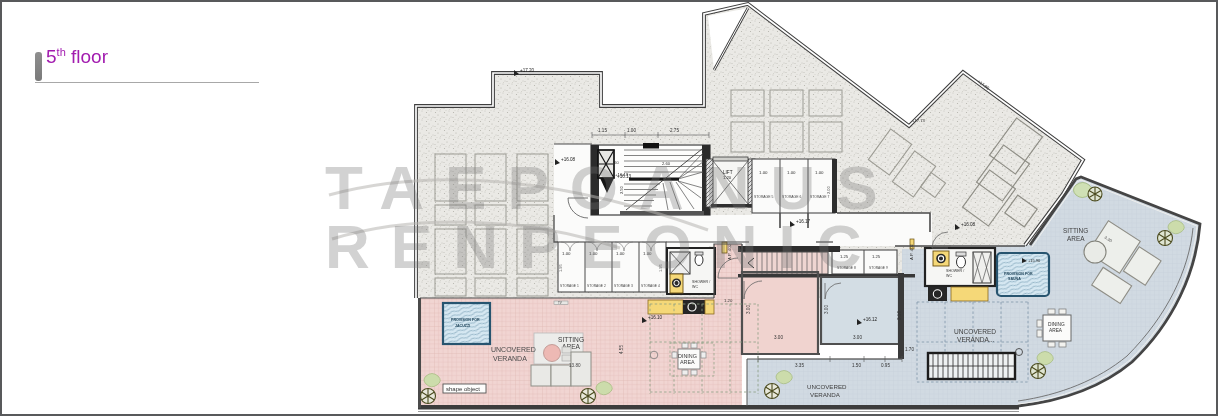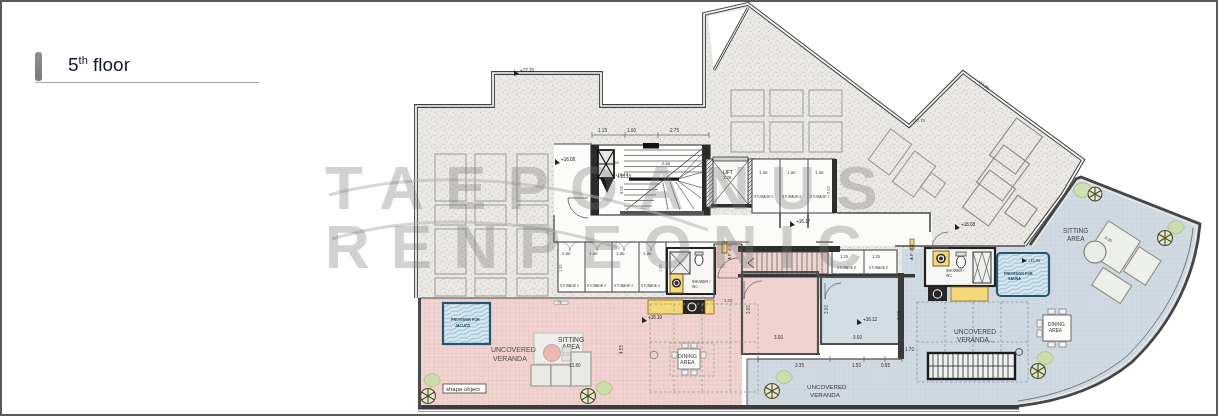--- a/index.html
+++ b/index.html
@@ -1,19 +1,19 @@
 <!DOCTYPE html>
 <html><head>
 <meta charset="utf-8">
 <style>
 html,body{margin:0;padding:0;background:#fff;}
 *{box-sizing:border-box;}
 .page{position:relative;width:1218px;height:416px;background:#ffffff;overflow:hidden;
   border:2px solid #58595b;font-family:"Liberation Sans", sans-serif;}
-.hdr5{position:absolute;left:44px;top:52px;font-size:19px;color:#0f172a;margin-left:22px;}
+.hdr5{position:absolute;left:44px;top:44px;font-size:19px;color:#a21caf;}
 .hdr5 sup{font-size:11px;}
 .bar{position:absolute;left:33px;top:50px;width:7px;height:29px;border-radius:3px;
   background:linear-gradient(to bottom,#8f8f8f,#7a7a7a);}
 .hline{position:absolute;left:33px;top:80px;width:224px;height:1px;background:#a8a8a8;}
 .roofg{position:absolute;left:134px;top:97px;width:160px;font-size:16px;font-weight:bold;
   letter-spacing:2px;color:#b2b2b2;}
 .wm{position:absolute;left:323px;top:156px;color:rgba(115,115,115,0.32);
   font-weight:bold;font-size:62px;letter-spacing:21px;line-height:59px;z-index:50;}
 svg{position:absolute;left:0;top:0;}
 </style>

